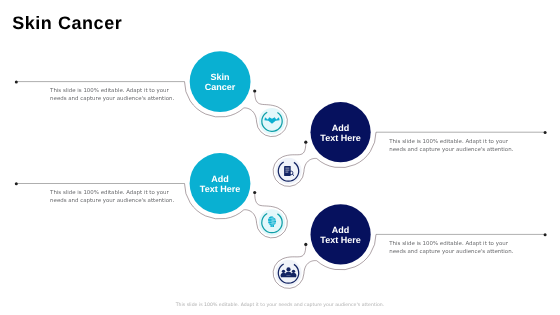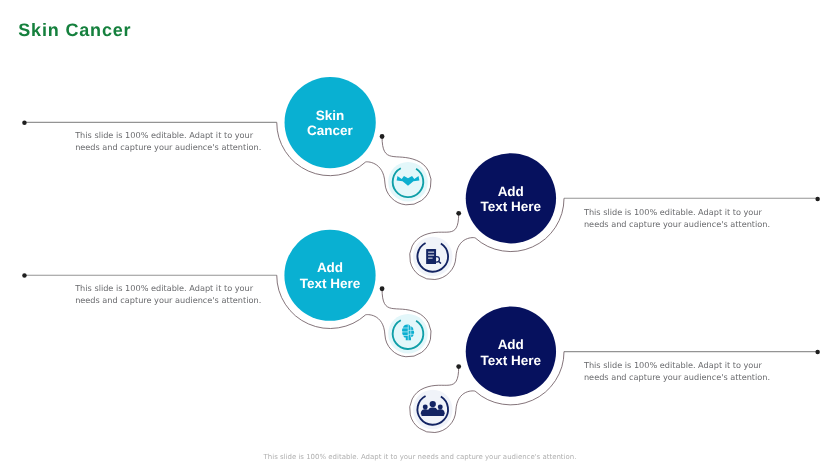--- a/index.html
+++ b/index.html
@@ -1,19 +1,19 @@
 <!DOCTYPE html>
 <html><head>
 <meta charset="utf-8">
 <style>
   html,body{margin:0;padding:0;}
   body{width:560px;height:315px;background:#ffffff;font-family:"Liberation Sans",sans-serif;overflow:hidden;-webkit-font-smoothing:antialiased;text-rendering:geometricPrecision;}
   #slide{position:relative;width:560px;height:315px;background:#fff;}
   svg#art{position:absolute;left:0;top:0;width:560px;height:315px;display:block;}
-  .page-title{position:absolute;left:12.2px;top:13.3px;font-size:12px;font-weight:bold;color:#15803d;letter-spacing:0.55px;}
+  .page-title{position:absolute;left:12.2px;top:13.3px;font-size:18px;font-weight:bold;color:#000000;letter-spacing:0.55px;}
   .desc{position:absolute;font-size:5.45px;line-height:8.2px;color:#6a6b6e;white-space:nowrap;text-align:left;font-family:"DejaVu Sans",sans-serif;}
   .footer{position:absolute;left:0;width:560px;top:303px;text-align:center;font-size:4.65px;color:#b0b0b0;font-family:"DejaVu Sans",sans-serif;white-space:nowrap;}
   .ttl text{font-size:9px;font-weight:bold;fill:#ffffff;font-family:"Liberation Sans",sans-serif;}
 </style>
 </head>
 <body>
 
 <div id="slide">
   <div class="page-title">Skin Cancer</div>
 

